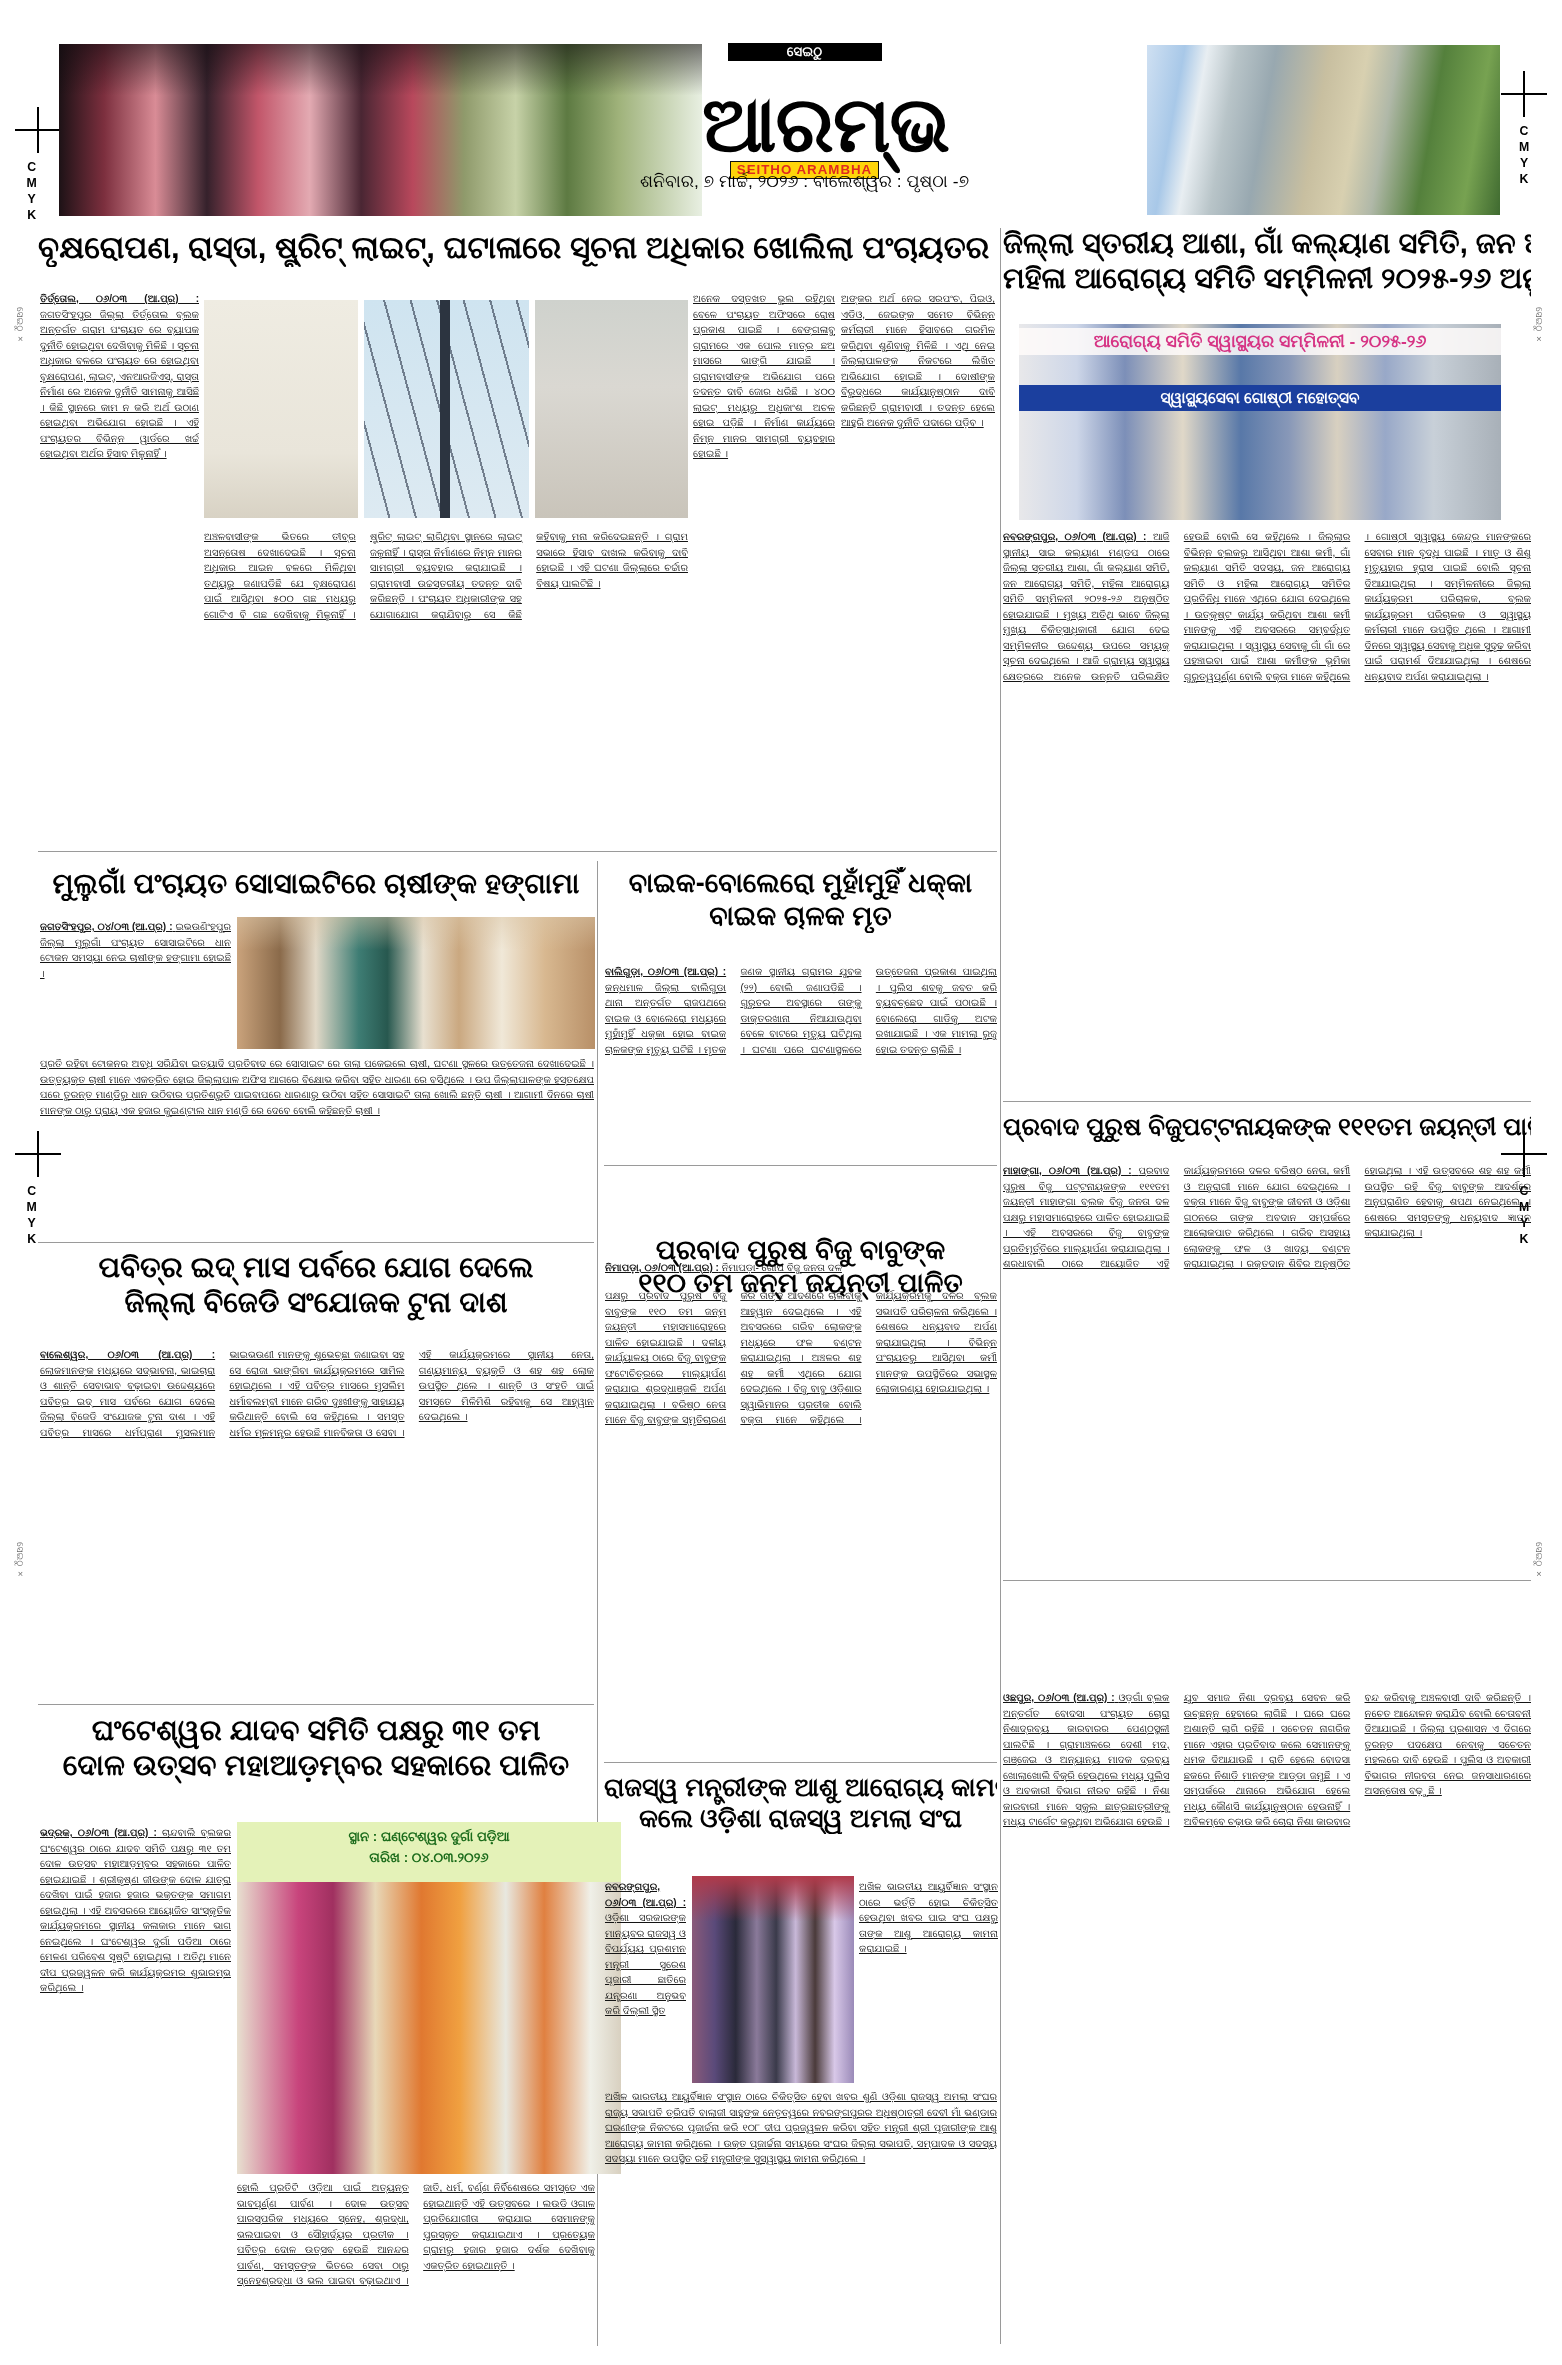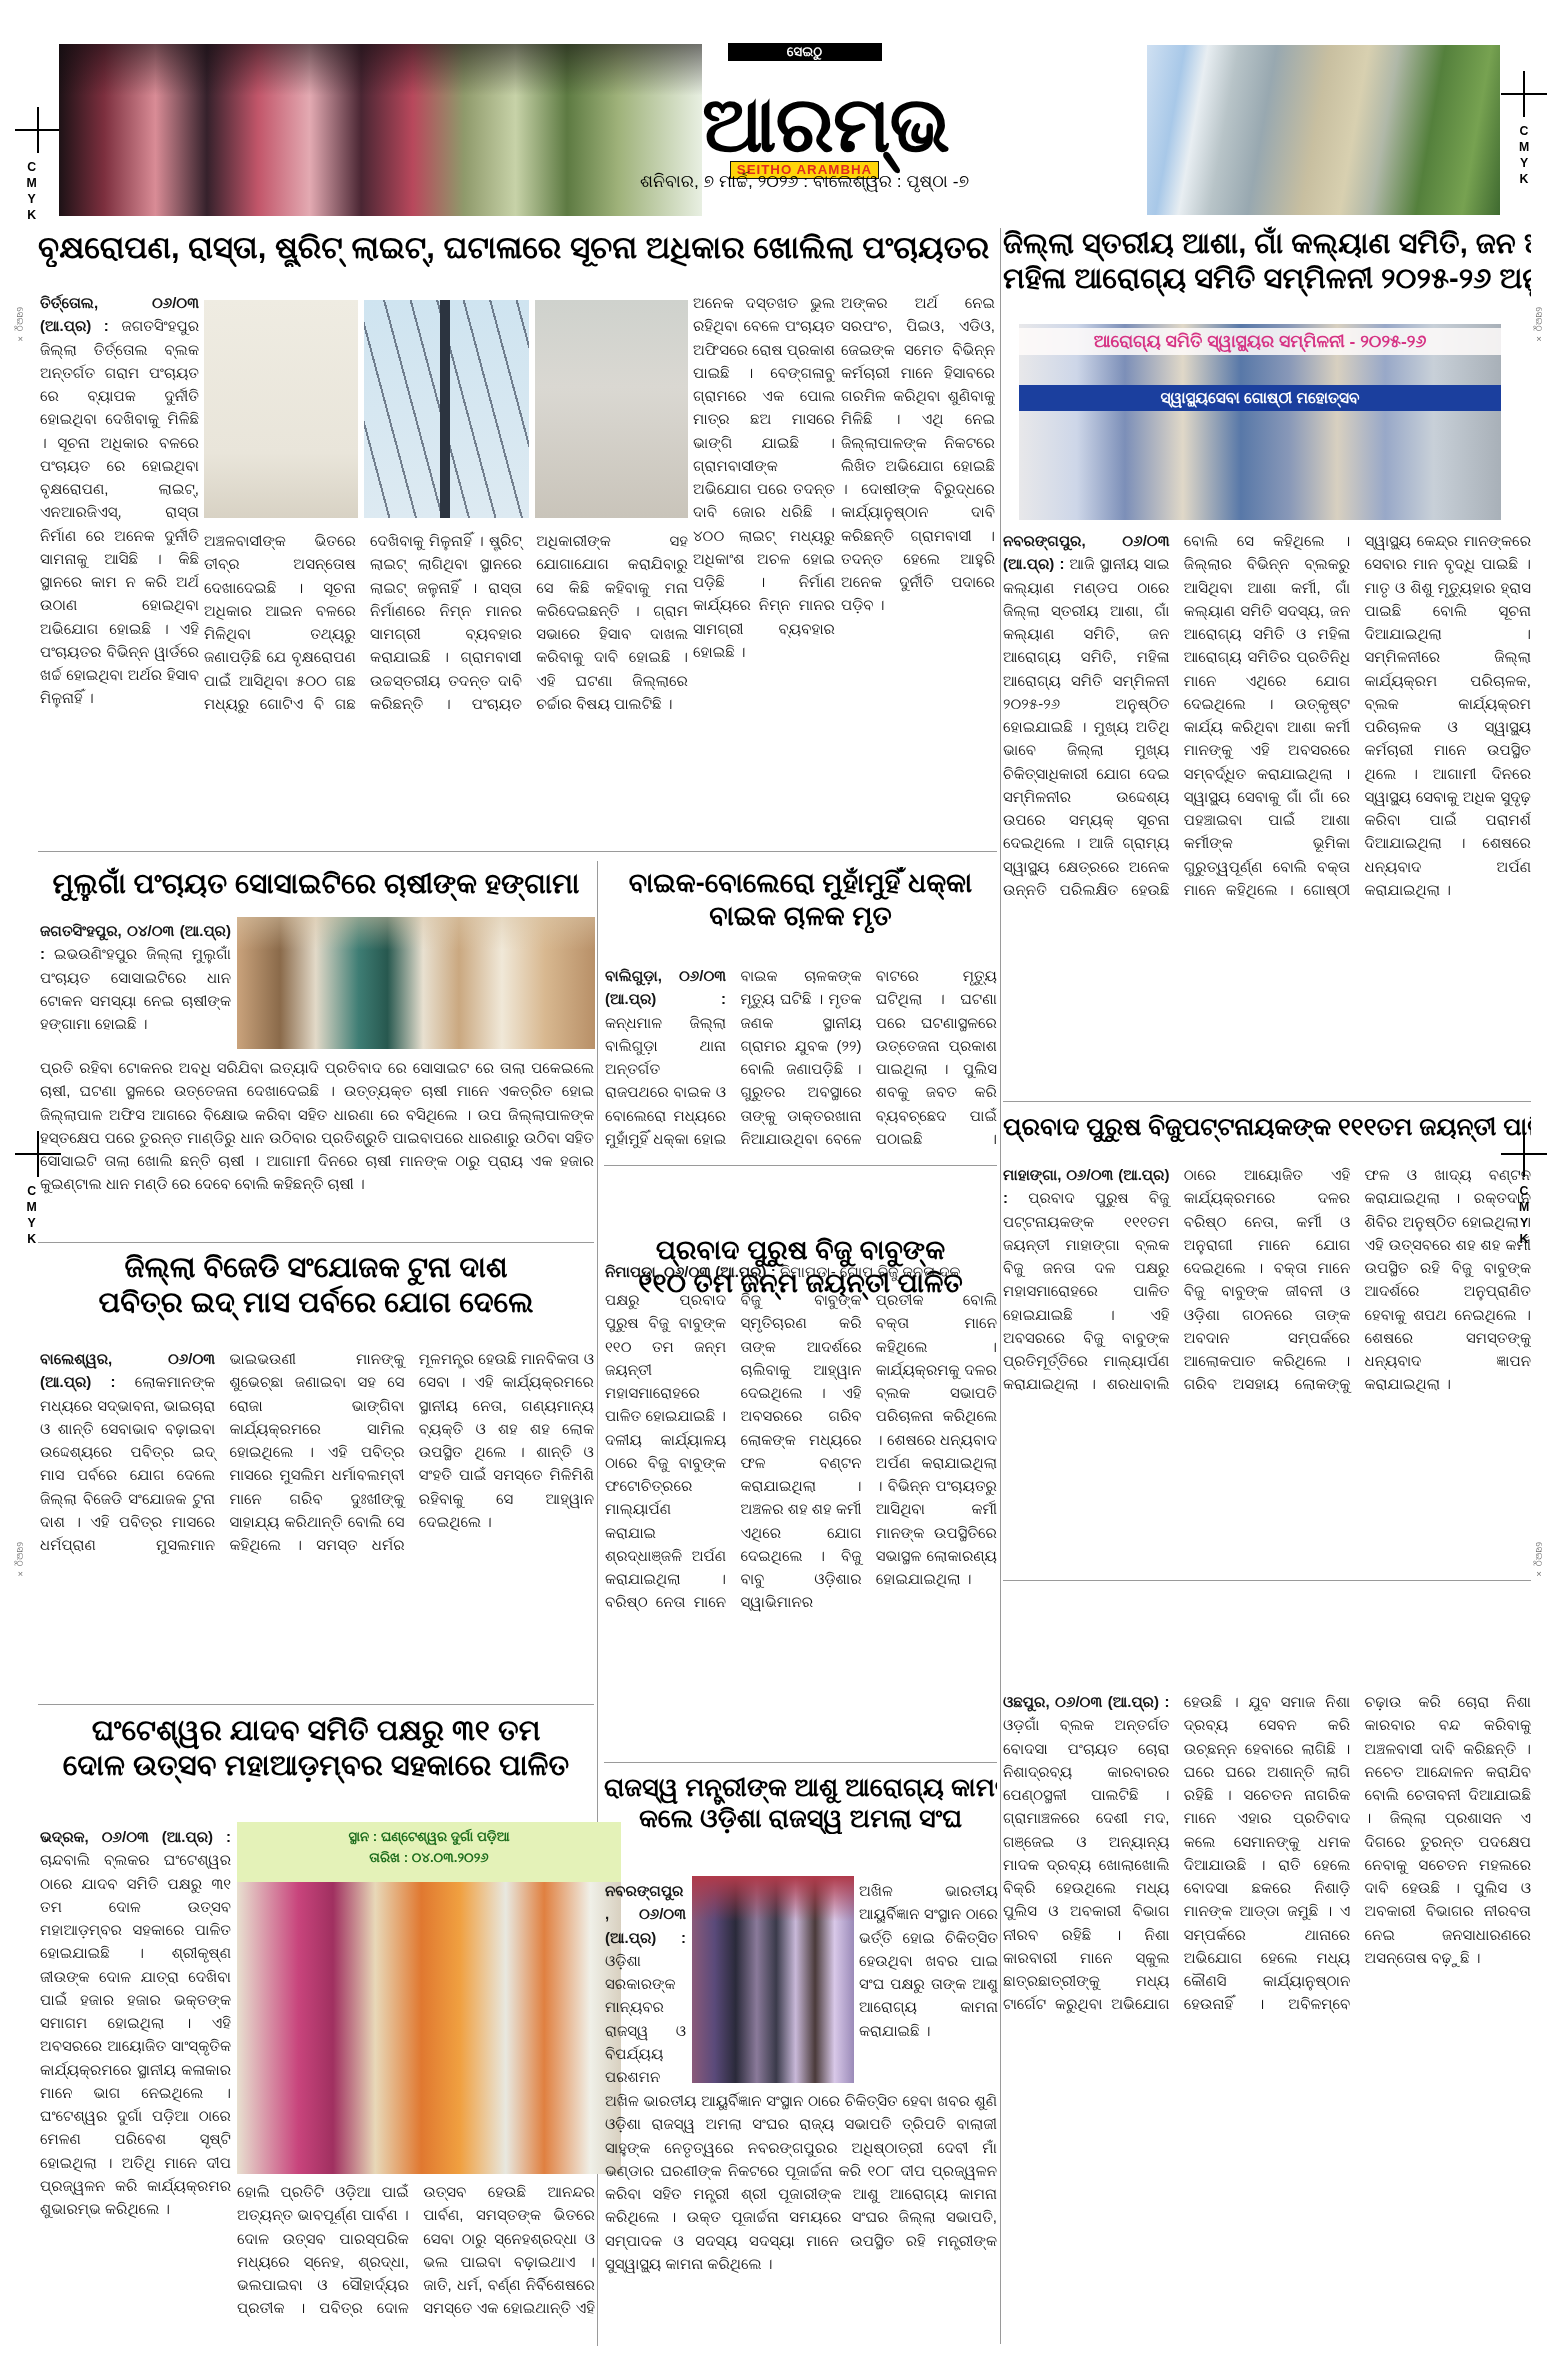--- a/index.html
+++ b/index.html
@@ -3,22 +3,22 @@
 <meta charset="utf-8">
 <style>
   html,body{margin:0;padding:0;background:#e8e8e8;}
   #page{position:relative;width:1563px;height:2366px;background:#ffffff;overflow:hidden;
         font-family:"Liberation Sans","DejaVu Sans",sans-serif;color:#101010;}
   
   .hl{position:absolute;font-weight:700;color:#000;text-align:center;line-height:1.22;
       white-space:nowrap;overflow:hidden;}
   .hl div{white-space:nowrap;}
   
-  .bt{position:absolute;font-size:15px;line-height:1.55;text-align:justify;color:#141414;
-      overflow:hidden;word-break:break-word;}
+  .bt{position:absolute;font-size:10px;line-height:1.55;text-align:justify;color:#141414;
+      overflow:hidden;word-break:break-word;text-decoration:underline;}
   .c3{column-count:3;column-gap:14.3px;}
   .c2{column-count:2;column-gap:14.3px;}
   .byl{font-weight:700;}
   
   .vr{position:absolute;width:1px;background:#9a9a9a;}
   .hr{position:absolute;height:1px;background:#9a9a9a;}
   
   .ph{position:absolute;overflow:hidden;}
   .ph-tribal{background:linear-gradient(180deg,rgba(15,10,14,.55) 0%,rgba(0,0,0,0) 30%),
     linear-gradient(90deg,#1d1216 0%,#7c2f3e 7%,#d98c96 15%,#35212b 23%,#c2566a 31%,#e3aab2 39%,
@@ -154,22 +154,22 @@
     </div>
     <div class="bt" style="left:605px;top:1260px;width:392px;height:25.6px;white-space:nowrap;">
       <b class="byl">ନିମାପଡ଼ା, ୦୬/୦୩ (ଆ.ପ୍ର) :</b>
       <span>ନିମାପଡ଼ା- ଗୋପ ବିଜୁ ଜନତା ଦଳ</span>
     </div>
     <div class="bt c3" style="left:605px;top:1288px;width:392px;height:471px;">ପକ୍ଷରୁ ପ୍ରବାଦ ପୁରୁଷ ବିଜୁ ବାବୁଙ୍କ ୧୧୦ ତମ ଜନ୍ମ ଜୟନ୍ତୀ ମହାସମାରୋହରେ ପାଳିତ ହୋଇଯାଇଛି । ଦଳୀୟ କାର୍ଯ୍ୟାଳୟ ଠାରେ ବିଜୁ ବାବୁଙ୍କ ଫଟୋଚିତ୍ରରେ ମାଲ୍ୟାର୍ପଣ କରାଯାଇ ଶ୍ରଦ୍ଧାଞ୍ଜଳି ଅର୍ପଣ କରାଯାଇଥିଲା । ବରିଷ୍ଠ ନେତା ମାନେ ବିଜୁ ବାବୁଙ୍କ ସ୍ମୃତିଚାରଣ କରି ତାଙ୍କ ଆଦର୍ଶରେ ଚାଲିବାକୁ ଆହ୍ୱାନ ଦେଇଥିଲେ । ଏହି ଅବସରରେ ଗରିବ ଲୋକଙ୍କ ମଧ୍ୟରେ ଫଳ ବଣ୍ଟନ କରାଯାଇଥିଲା । ଅଞ୍ଚଳର ଶହ ଶହ କର୍ମୀ ଏଥିରେ ଯୋଗ ଦେଇଥିଲେ । ବିଜୁ ବାବୁ ଓଡ଼ିଶାର ସ୍ୱାଭିମାନର ପ୍ରତୀକ ବୋଲି ବକ୍ତା ମାନେ କହିଥିଲେ । କାର୍ଯ୍ୟକ୍ରମକୁ ଦଳର ବ୍ଲକ ସଭାପତି ପରିଚାଳନା କରିଥିଲେ । ଶେଷରେ ଧନ୍ୟବାଦ ଅର୍ପଣ କରାଯାଇଥିଲା । ବିଭିନ୍ନ ପଂଚାୟତରୁ ଆସିଥିବା କର୍ମୀ ମାନଙ୍କ ଉପସ୍ଥିତିରେ ସଭାସ୍ଥଳ ଲୋକାରଣ୍ୟ ହୋଇଯାଇଥିଲା ।</div>
   </section>
 
   <section>
     <div class="hl" style="left:38px;top:1250px;width:556px;font-size:29px;">
+      <div>ପବିତ୍ର ଇଦ୍ ମାସ ପର୍ବରେ ଯୋଗ ଦେଲେ</div>
       <div>ଜିଲ୍ଲା ବିଜେଡି ସଂଯୋଜକ ଟୁନା ଦାଶ</div>
-      <div>ପବିତ୍ର ଇଦ୍ ମାସ ପର୍ବରେ ଯୋଗ ଦେଲେ</div>
     </div>
     <div class="bt c3" style="left:40px;top:1347px;width:554px;height:352px;">
       <b class="byl">ବାଲେଶ୍ୱର, ୦୬/୦୩ (ଆ.ପ୍ର) :</b>
       <span>ଲୋକମାନଙ୍କ ମଧ୍ୟରେ ସଦ୍ଭାବନା, ଭାଇଚାରା ଓ ଶାନ୍ତି ସେବାଭାବ ବଢ଼ାଇବା ଉଦ୍ଦେଶ୍ୟରେ ପବିତ୍ର ଇଦ୍ ମାସ ପର୍ବରେ ଯୋଗ ଦେଲେ ଜିଲ୍ଲା ବିଜେଡି ସଂଯୋଜକ ଟୁନା ଦାଶ । ଏହି ପବିତ୍ର ମାସରେ ଧର୍ମପ୍ରାଣ ମୁସଲମାନ ଭାଇଭଉଣୀ ମାନଙ୍କୁ ଶୁଭେଚ୍ଛା ଜଣାଇବା ସହ ସେ ରୋଜା ଭାଙ୍ଗିବା କାର୍ଯ୍ୟକ୍ରମରେ ସାମିଲ ହୋଇଥିଲେ । ଏହି ପବିତ୍ର ମାସରେ ମୁସଲିମ ଧର୍ମାବଲମ୍ବୀ ମାନେ ଗରିବ ଦୁଃଖୀଙ୍କୁ ସାହାଯ୍ୟ କରିଥାନ୍ତି ବୋଲି ସେ କହିଥିଲେ । ସମସ୍ତ ଧର୍ମର ମୂଳମନ୍ତ୍ର ହେଉଛି ମାନବିକତା ଓ ସେବା । ଏହି କାର୍ଯ୍ୟକ୍ରମରେ ସ୍ଥାନୀୟ ନେତା, ଗଣ୍ୟମାନ୍ୟ ବ୍ୟକ୍ତି ଓ ଶହ ଶହ ଲୋକ ଉପସ୍ଥିତ ଥିଲେ । ଶାନ୍ତି ଓ ସଂହତି ପାଇଁ ସମସ୍ତେ ମିଳିମିଶି ରହିବାକୁ ସେ ଆହ୍ୱାନ ଦେଇଥିଲେ ।</span>
     </div>
   </section>
 
   <section>
     <div class="hl" style="left:38px;top:1713px;width:556px;font-size:29px;">
       <div>ଘଂଟେଶ୍ୱର ଯାଦବ ସମିତି ପକ୍ଷରୁ ୩୧ ତମ</div>

